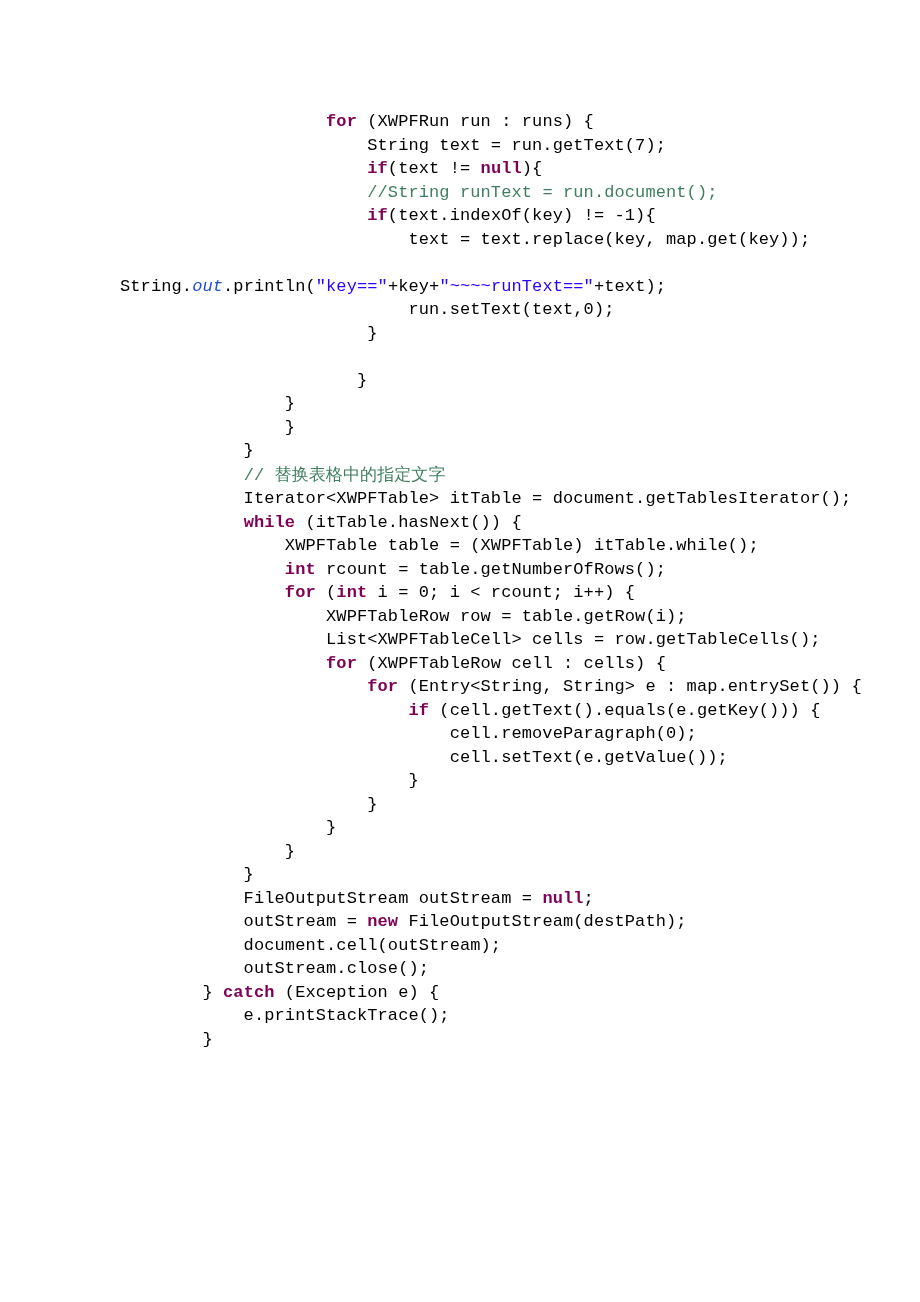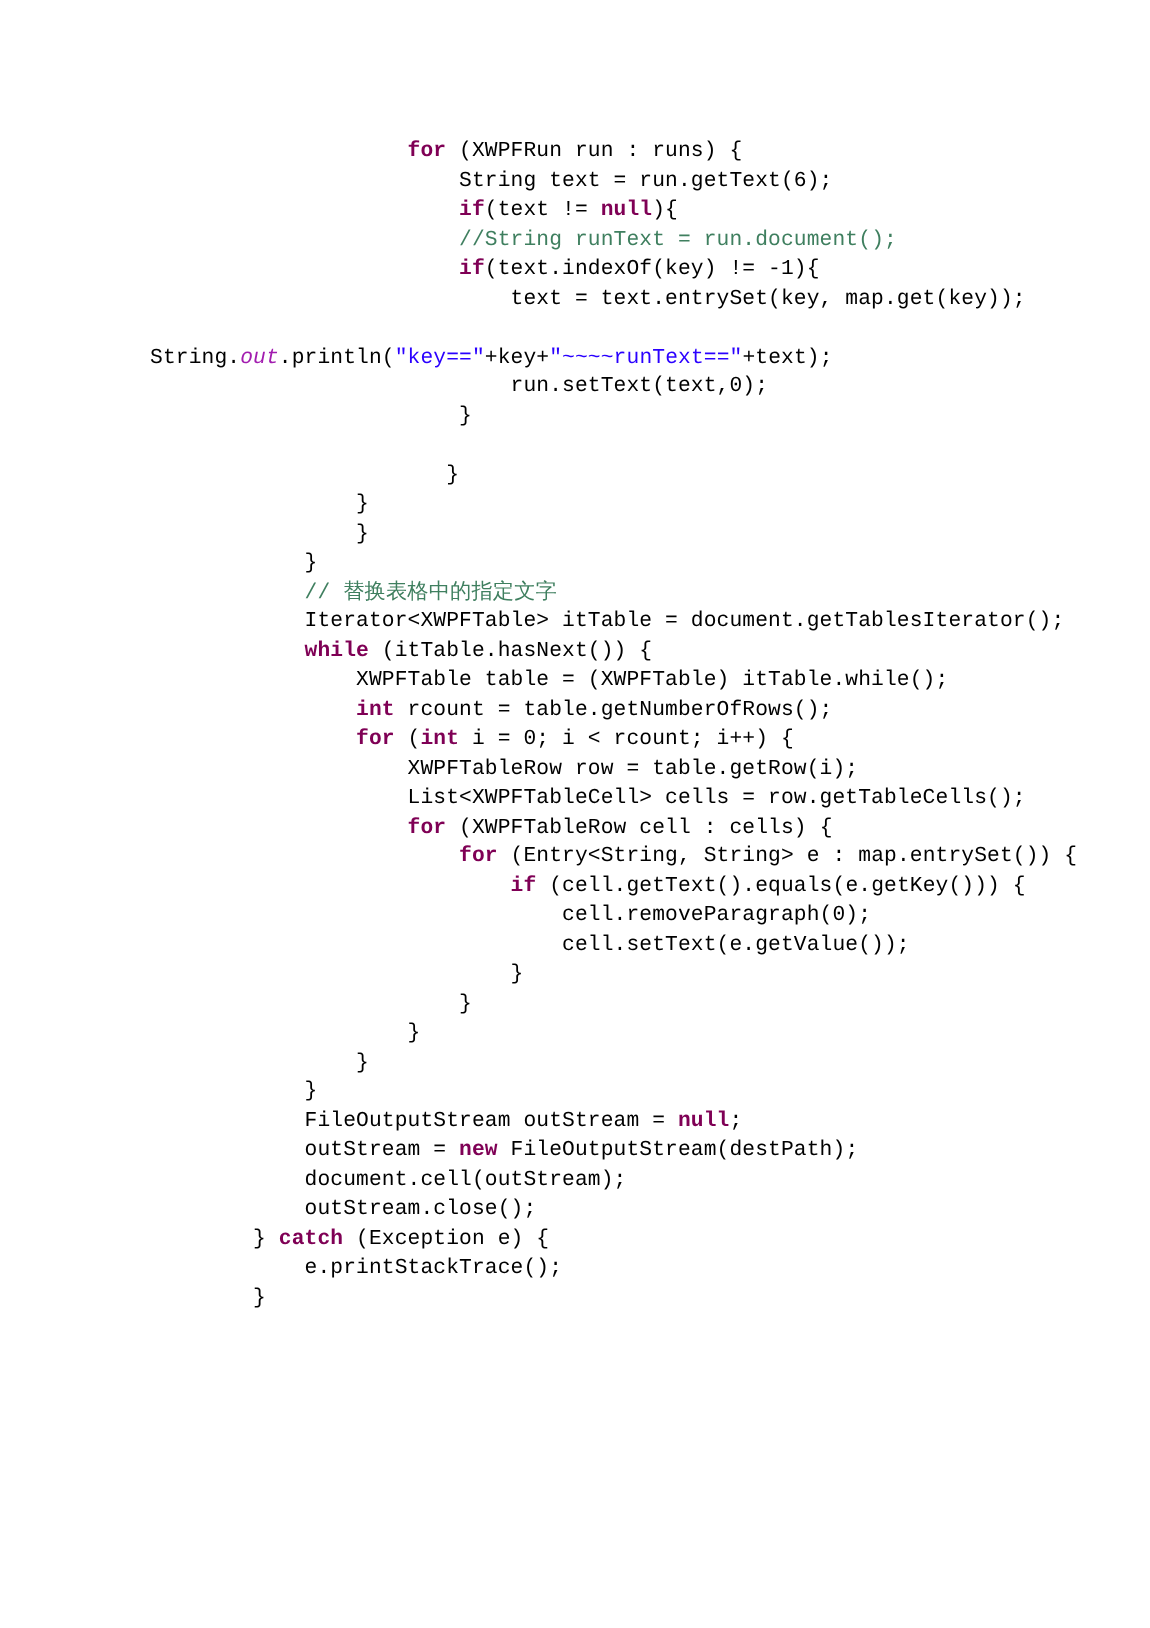--- a/index.html
+++ b/index.html
@@ -7,34 +7,34 @@
   .page{
     padding:110px 55px 180px 120px;
     font-family:"Courier New",monospace;
     font-size:17px;
     line-height:23.5px;
     color:#000;
     white-space:pre;
     letter-spacing:0.1px;
   }
   .kw{color:#7f0055;font-weight:bold;text-align:right;}
-  .static-it{color:#a21caf;font-style:italic;}
+  .static-it{color:#1d4ed8;font-style:italic;}
   .str{color:#2a00ff;}
   .cm{color:#3f7f5f;}
-  .cjk{font-family:Liberation Mono, monospace;color:#3f7f5f;}
+  .cjk{font-family:Liberation Serif, serif;color:#3f7f5f;}
 </style>
 </head>
 <body>
 
 <div class="page"><span>                    </span><span class="kw">for</span><span> (XWPFRun run : runs) {</span>
-<span>                        String text = run.getText(6);</span>
+<span>                        String text = run.getText(7);</span>
 <span>                        </span><span class="kw">if</span><span>(text != </span><span class="kw">null</span><span>){</span>
 <span>                        </span><span class="cm">//String runText = run.document();</span>
 <span>                        </span><span class="kw">if</span><span>(text.indexOf(key) != -1){</span>
-<span>                            text = text.entrySet(key, map.get(key));</span>
+<span>                            text = text.replace(key, map.get(key));</span>
 <span></span>
 <span>String.</span><span class="static-it">out</span><span>.println(</span><span class="str">"key=="</span><span>+key+</span><span class="str">"~~~~runText=="</span><span>+text);</span>
 <span>                            run.setText(text,0);</span>
 <span>                        }</span>
 <span></span>
 <span>                       }</span>
 <span>                }</span>
 <span>                }</span>
 <span>            }</span>
 <span>            </span><span class="cm">// </span><span class="cjk">替换表格中的指定文字</span>

